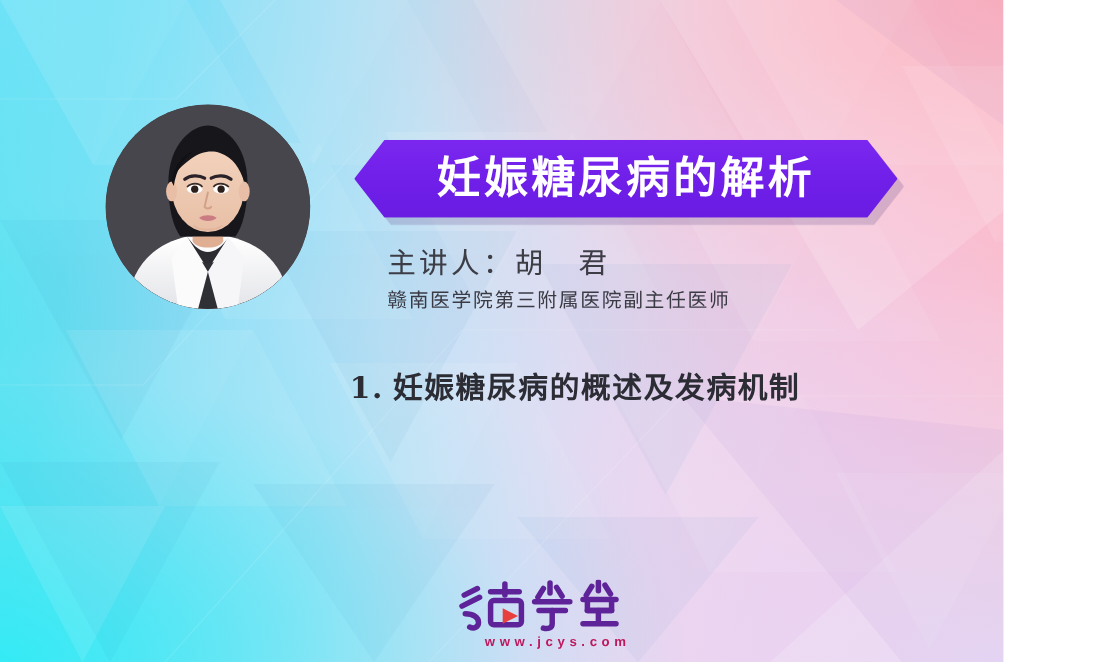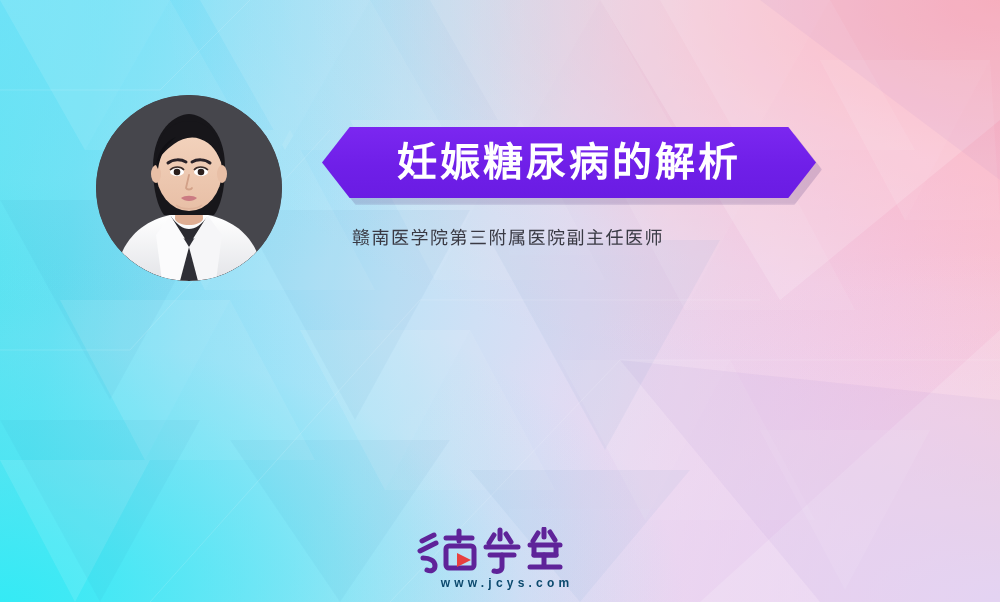--- a/index.html
+++ b/index.html
@@ -7,21 +7,21 @@
     margin: 0;
     padding: 0;
     background: #ffffff;
   }
   body {
     font-family: "Liberation Sans", "DejaVu Sans", sans-serif;
   }
 
   #slide {
     position: relative;
-    width: 1000px;
+    width: 912px;
     height: 602px;
     overflow: hidden;
     background: #7fd9f2;
   }
 
   
   .bg-base {
     position: absolute;
     inset: 0;
     background:
@@ -159,21 +159,21 @@
   }
   .logo-mark {
     position: relative;
     width: 190px;
     height: 48px;
   }
   .logo-mark svg { display: block; width: 190px; height: 48px; }
   .logo-url {
     margin-top: 1px;
     text-align: center;
-    color: #0c4a6e;
+    color: #be185d;
     font-size: 12px;
     font-weight: bold;
     letter-spacing: 4.2px;
     text-indent: 4px;
   }
 </style>
 </head>
 <body>
 
 <div id="slide">
@@ -294,23 +294,27 @@
   </div>
 
   <div class="ribbon-wrap">
     <div class="ribbon-shadow"></div>
     <div class="ribbon">
       <span class="ribbon-text">妊娠糖尿病的解析</span>
     </div>
   </div>
 
   <div class="speaker">
+    <div class="speaker-line1">主讲人：胡　君</div>
     <div class="speaker-line2">赣南医学院第三附属医院副主任医师</div>
   </div>
 
+  <div class="section-heading">
+    <span class="num">1.</span><span>妊娠糖尿病的概述及发病机制</span>
+  </div>
 
   <div class="logo">
     <div class="logo-mark">
       <svg viewBox="0 0 190 48" xmlns="http://www.w3.org/2000/svg">
         <g fill="none" stroke="#5f2399" stroke-width="5" stroke-linecap="round" stroke-linejoin="round">
 
           <path d="M12 14 L24 8"></path>
           <path d="M10 24 L26 16"></path>
           <path d="M13 31 C20 31 25 34 25 39 C25 43 21 45 17 43"></path>
         </g>

